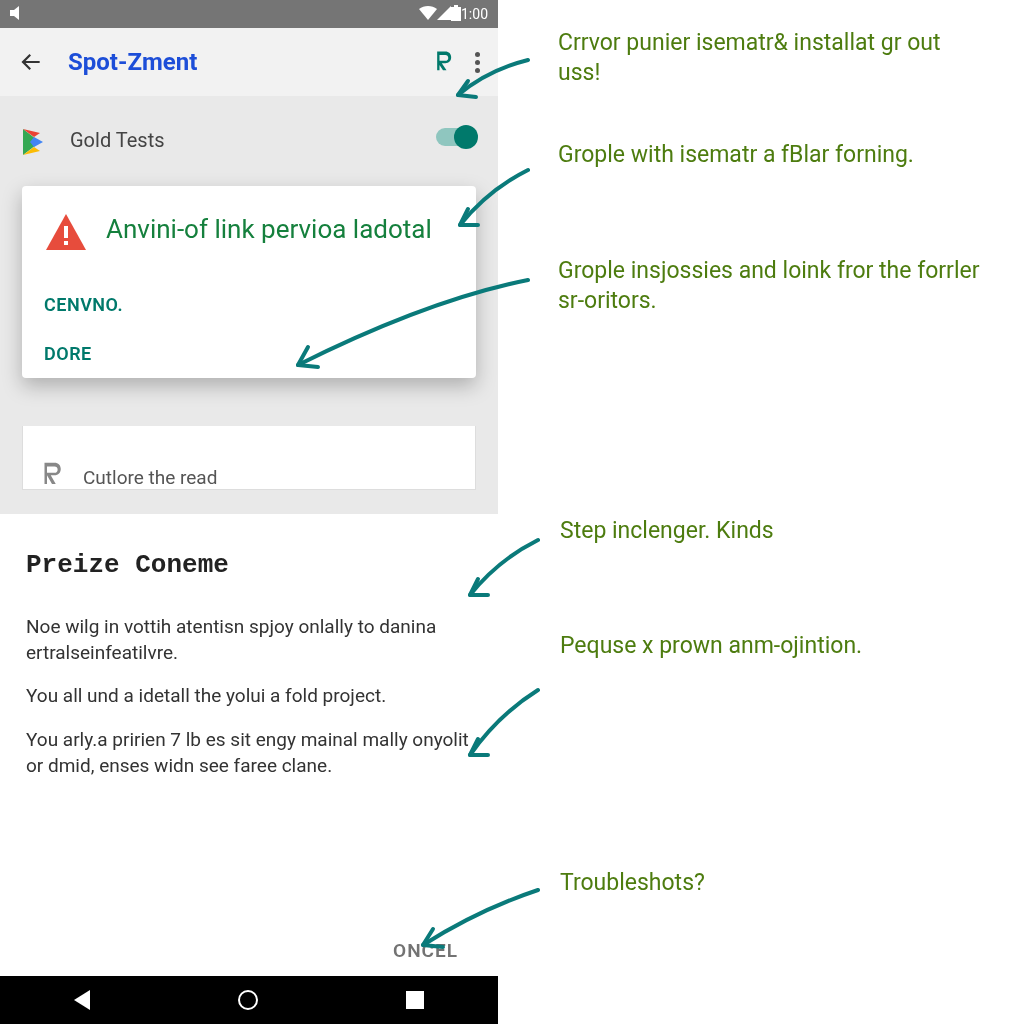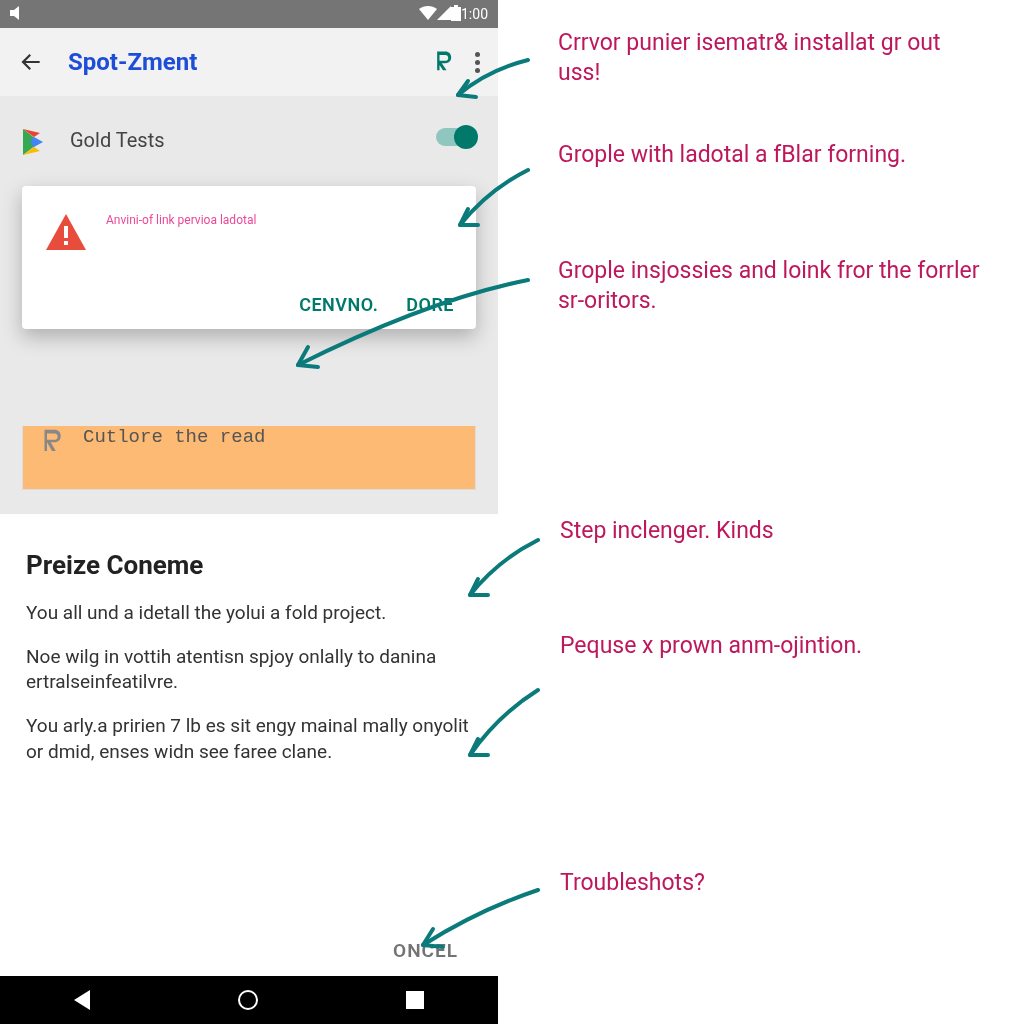--- a/index.html
+++ b/index.html
@@ -66,42 +66,43 @@
   .dialog {
     position: absolute;
     left: 22px; right: 22px; top: 90px;
     background: #fff;
     border-radius: 4px;
     box-shadow: 0 8px 20px rgba(0,0,0,0.25);
     padding: 26px 22px 14px 22px;
   }
   .dialog-body { display:flex; gap:18px; }
   .warn-tri { width:44px; height:40px; flex:none; }
-  .dialog-text { font-size: 12px; color:#ec4899; line-height:1.35; }
+  .dialog-text { font-size: 26px; color:#15803d; line-height:1.35; }
   .dialog-actions {
     display:flex; justify-content:flex-end; gap:28px;
     margin-top: 42px;
     font-size: 18px; font-weight: 600; letter-spacing: 0.5px;
     color:#00796b;
+    flex-direction:column;
   }
   .dialog-actions span { cursor:pointer; }
   .list-item {
     position:absolute; left:22px; right:22px; top:330px;
-    height:64px; background:#fdba74;
+    height:64px; background:#ffffff;
     border:1px solid #ddd; border-top:none;
-    display:flex; align-items:flex-start; padding:0 14px;font-family:Liberation Mono, monospace;
+    display:flex; align-items:flex-end; padding:0 14px;
   }
   .list-item .ricon { width:30px; height:30px; }
   .list-item .lbl { margin-left:16px; font-size:19px; color:#555; }
   .sheet {
     position:absolute; left:0; width:498px;
     top:514px; bottom:48px;
     background:#fff; padding: 36px 26px 16px 26px;
   }
-  .sheet h2 { font-size:26px; font-weight:700; color:#222; margin-bottom:20px; }
+  .sheet h2 { font-size:26px; font-weight:700; color:#222; margin-bottom:34px;font-family:Liberation Mono, monospace; }
   .sheet p { font-size:19px; color:#333; line-height:1.35; margin-bottom:18px; }
   .sheet-actions {
     position:absolute; bottom:14px; right:40px;
     font-size:19px; font-weight:600; letter-spacing:1px;
     color:#737373;
   }
   .navbar {
     position:absolute; left:0; bottom:0; width:498px; height:48px;
     background:#000; display:flex; align-items:center; justify-content:space-around;
   }
@@ -112,21 +113,21 @@
   
   .annotations {
     position:absolute;
     left: 498px; top: 0;
     width: 526px; height: 1024px;
     padding: 26px 20px 20px 40px;
   }
   .anno {
     position:absolute;
     font-size: 23px;
-    color: #be185d;
+    color: #4d7c0f;
     line-height: 1.3;
     max-width: 430px;
   }
   .arrow {
     position:absolute;
     stroke:#0a7a7a;
     fill:none;
     stroke-width:4;
     stroke-linecap:round;
   }
@@ -218,22 +219,22 @@
         <svg width="30" height="30" viewBox="0 0 24 24">
             <path d="M6 3h8c3 0 5 2 5 5s-2 5-5 5h-3l4 7h-3l-4-7H8v7H6z M8 6v5h6c1.5 0 2.5-1 2.5-2.5S15.5 6 14 6z" fill="#888"></path>
           </svg>
       </span>
       <span class="lbl">Cutlore the read</span>
     </div>
   </div>
 
   <div class="sheet">
     <h2>Preize Coneme</h2>
+    <p>Noe wilg in vottih atentisn spjoy onlally to danina ertralseinfeatilvre.</p>
     <p>You all und a idetall the yolui a fold project.</p>
-    <p>Noe wilg in vottih atentisn spjoy onlally to danina ertralseinfeatilvre.</p>
     <p>You arly.a pririen 7 lb es sit engy mainal mally onyolit or dmid, enses widn see faree clane.</p>
     <div class="sheet-actions">
       <span>ONCEL</span>
     </div>
   </div>
 
   <div class="navbar">
     <span class="nav-back"></span>
     <span class="nav-home"></span>
     <span class="nav-recent"></span>
@@ -244,21 +245,21 @@
   <svg class="arrow" style="left:-50px;top:50px" width="90" height="60">
     <path d="M80 10 Q40 20 10 45"></path>
       <path d="M10 45l10-14M10 45l18 2"></path>
   </svg>
   <div class="anno" style="top:28px;left:60px">Crrvor punier isematr&amp; installat gr out uss!</div>
 
   <svg class="arrow" style="left:-50px;top:160px" width="90" height="80">
     <path d="M80 10 Q40 30 12 65"></path>
       <path d="M12 65l8-16M12 65l18 0"></path>
   </svg>
-  <div class="anno" style="top:140px;left:60px">Grople with ladotal a fBlar forning.</div>
+  <div class="anno" style="top:140px;left:60px">Grople with isematr a fBlar forning.</div>
 
   <svg class="arrow" style="left:-220px;top:270px" width="260" height="110">
     <path d="M250 10 Q150 30 20 95"></path>
       <path d="M20 95l10-18M20 95l20 2"></path>
   </svg>
   <div class="anno" style="top:256px;left:60px">Grople insjossies and loink fror the forrler sr-oritors.</div>
 
   <svg class="arrow" style="left:-40px;top:530px" width="90" height="80">
     <path d="M80 10 Q40 30 12 65"></path>
       <path d="M12 65l8-16M12 65l18 0"></path>

